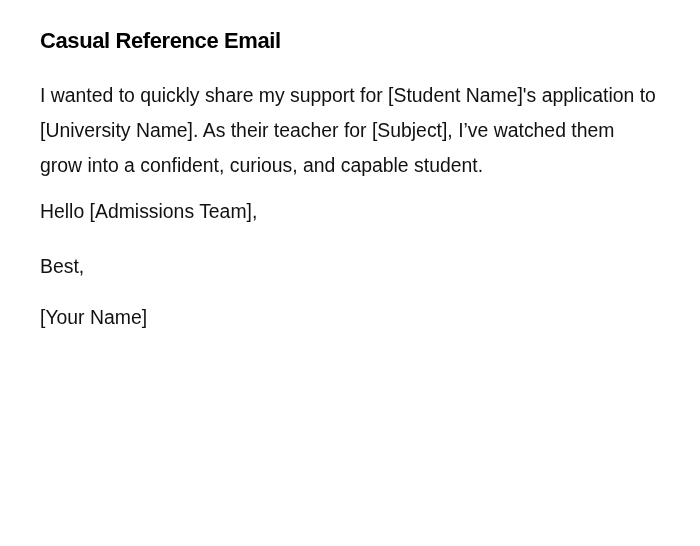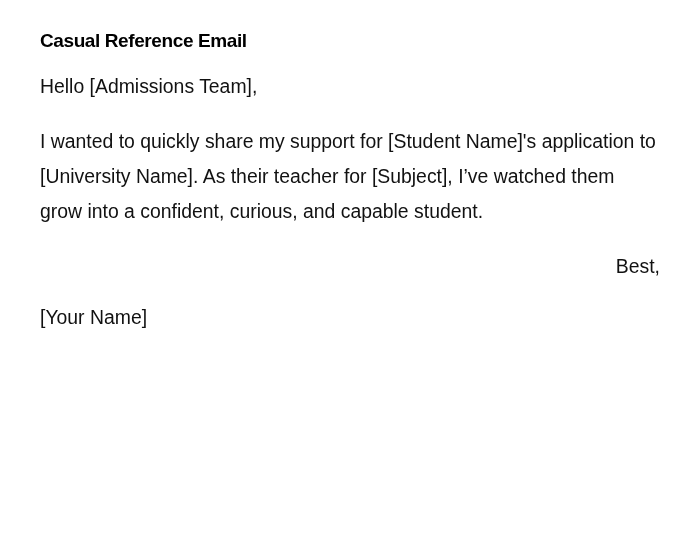--- a/index.html
+++ b/index.html
@@ -13,41 +13,41 @@
       overflow: hidden;
       font-family: "Liberation Sans", "DejaVu Sans", sans-serif;
       color: #111111;
     }
     .doc {
       position: relative;
       padding: 24px 40px 0 40px;
       width: 620px;
     }
     .title {
-      font-size: 19px;
+      font-size: 22px;
       font-weight: bold;
       letter-spacing: -0.4px;
       margin: 0;
       line-height: 34px;
       color: #000000;
     }
     .para {
       font-size: 19.4px;
       line-height: 35px;
       margin: 0;
       letter-spacing: 0px;
     }
     .greeting { margin-top: 11px; }
     .p1 { margin-top: 20px; }
     .p2 { margin-top: 20px; }
-    .signoff { margin-top: 20px; text-align: right; }
+    .signoff { margin-top: 20px; }
     .signature { margin-top: 16px; }
   </style>
 </head>
 <body>
 
 <div class="doc">
   <h1 class="title">Casual Reference Email</h1>
+  <p class="para p1">I wanted to quickly share my support for [Student Name]'s application to [University Name]. As their teacher for [Subject], I’ve watched them grow into a confident, curious, and capable student.</p>
   <p class="para greeting">Hello [Admissions Team],</p>
-  <p class="para p1">I wanted to quickly share my support for [Student Name]'s application to [University Name]. As their teacher for [Subject], I’ve watched them grow into a confident, curious, and capable student.</p>
   <p class="para signoff">Best,</p>
   <p class="para signature">[Your Name]</p>
 </div>
 
 </body></html>

